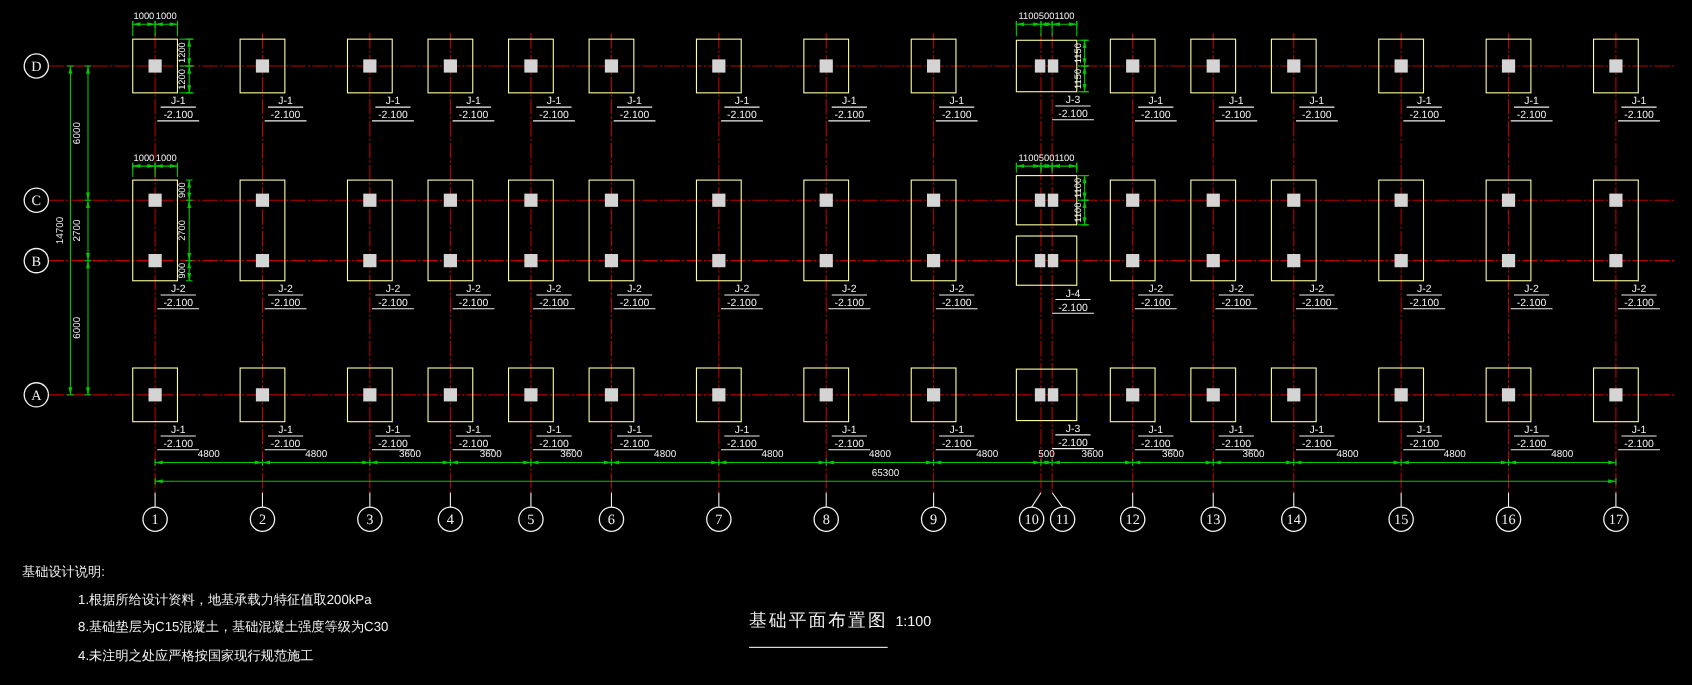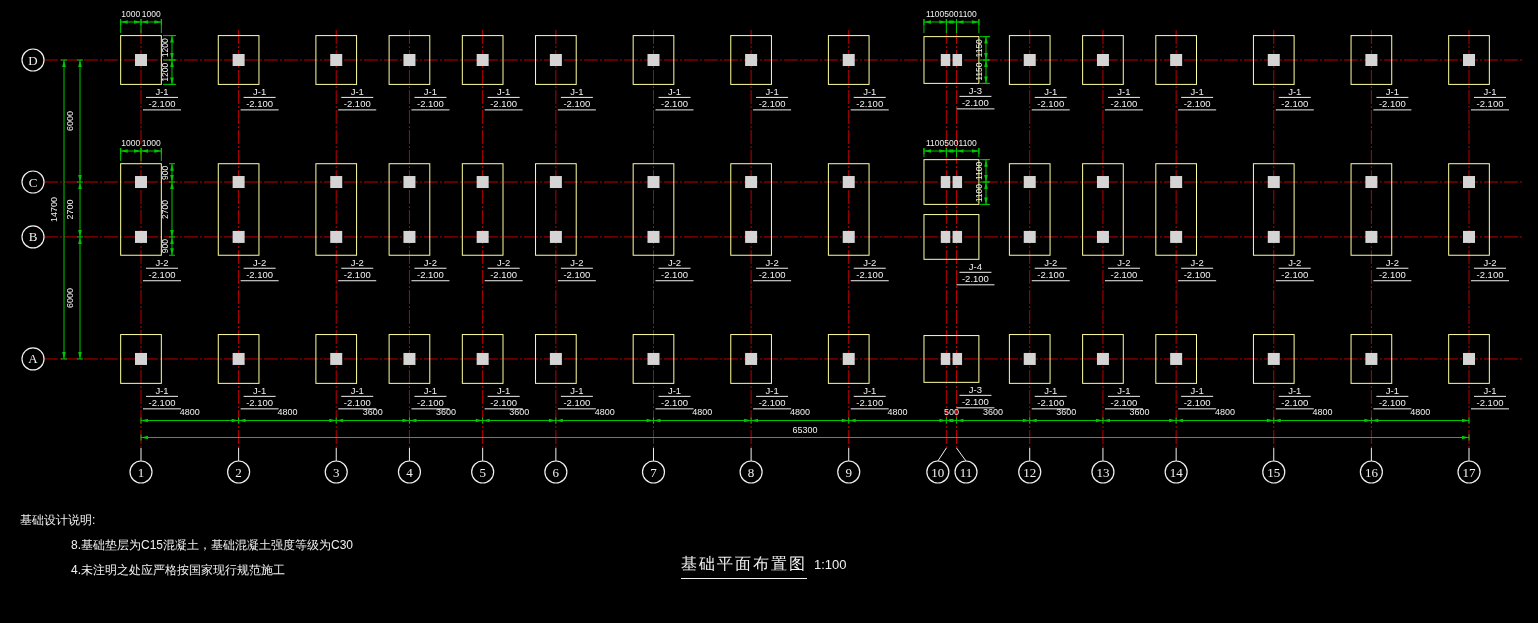--- a/index.html
+++ b/index.html
@@ -1,21 +1,21 @@
 <!DOCTYPE html>
 <html><head>
 <meta charset="utf-8">
 <style>
   html,body{margin:0;padding:0;background:#000;}
   .canvas{position:relative;width:1538px;height:623px;background:#000;overflow:hidden;
           font-family:"Liberation Sans",sans-serif;}
   svg{position:absolute;left:0;top:0;}
   .title-block{position:absolute;left:681px;top:554px;color:#f0f0f0;white-space:nowrap;}
   .title-main{font-size:16px;letter-spacing:2px;border-bottom:1.5px solid #f0f0f0;
-              padding-bottom:3px;display:inline-block;}
+              padding-bottom:13px;display:inline-block;}
   .title-scale{font-size:13px;margin-left:7px;}
   .notes{position:absolute;left:20px;top:512px;color:#f0f0f0;}
   .notes-heading{font-size:12px;}
   .note-items{position:absolute;left:51px;top:21px;width:600px;}
   .note-line{font-size:12px;line-height:25.4px;white-space:nowrap;}
 </style>
 </head>
 <body>
 
 <div class="canvas">
@@ -618,17 +618,18 @@
       <text x="1469.0061" y="476.5" font-size="13" fill="#f0f0f0" text-anchor="middle" font-family="&quot;Liberation Serif&quot;,serif">17</text>
     </svg>
 
   <div class="title-block">
     <span class="title-main">基础平面布置图</span><span class="title-scale">1:100</span>
   </div>
 
   <div class="notes">
     <div class="notes-heading">基础设计说明:</div>
     <div class="note-items">
+      <div class="note-line">1.根据所给设计资料，地基承载力特征值取200kPa</div>
       <div class="note-line">8.基础垫层为C15混凝土，基础混凝土强度等级为C30</div>
       <div class="note-line">4.未注明之处应严格按国家现行规范施工</div>
     </div>
   </div>
 </div>
 
 </body></html>

